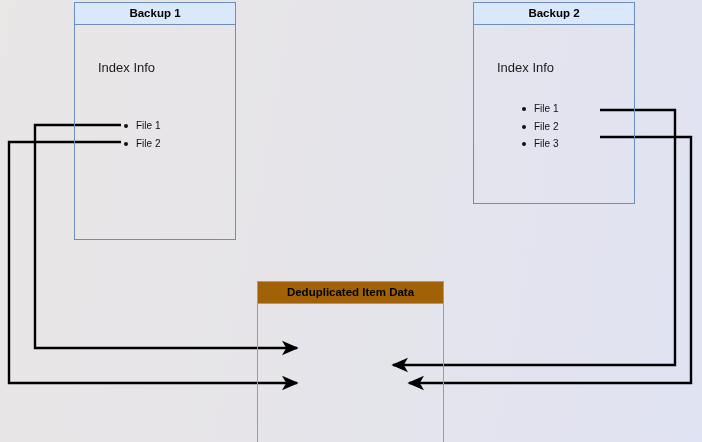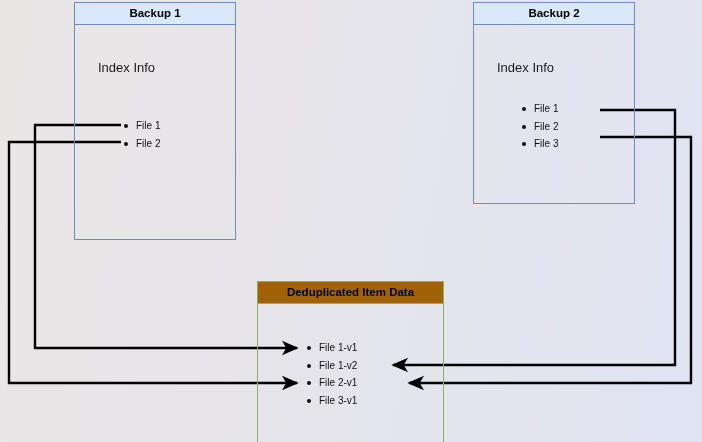--- a/index.html
+++ b/index.html
@@ -142,20 +142,14 @@
   <div class="node-caption" id="caption-backup-2">Index Info</div>
   <ul class="file-list" id="files-backup-2">
     <li>File 1</li>
     <li>File 2</li>
     <li>File 3</li>
   </ul>
 
   <div class="node-box green" id="box-dedup">
     <div class="node-header green">Deduplicated Item Data</div>
   </div>
-  <ul class="file-list" id="files-dedup">
-    <li>File 1-v1</li>
-    <li>File 1-v2</li>
-    <li>File 2-v1</li>
-    <li>File 3-v1</li>
-  </ul>
 
 </div>
 
 </body></html>

